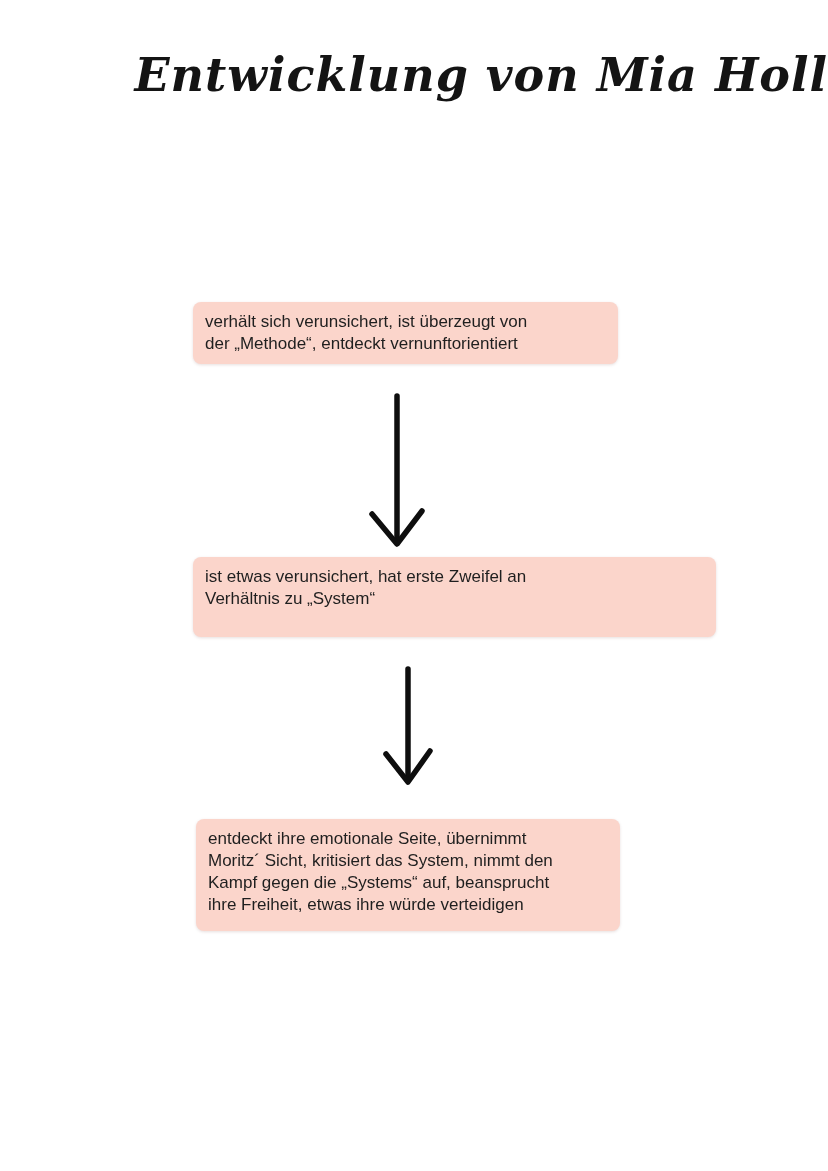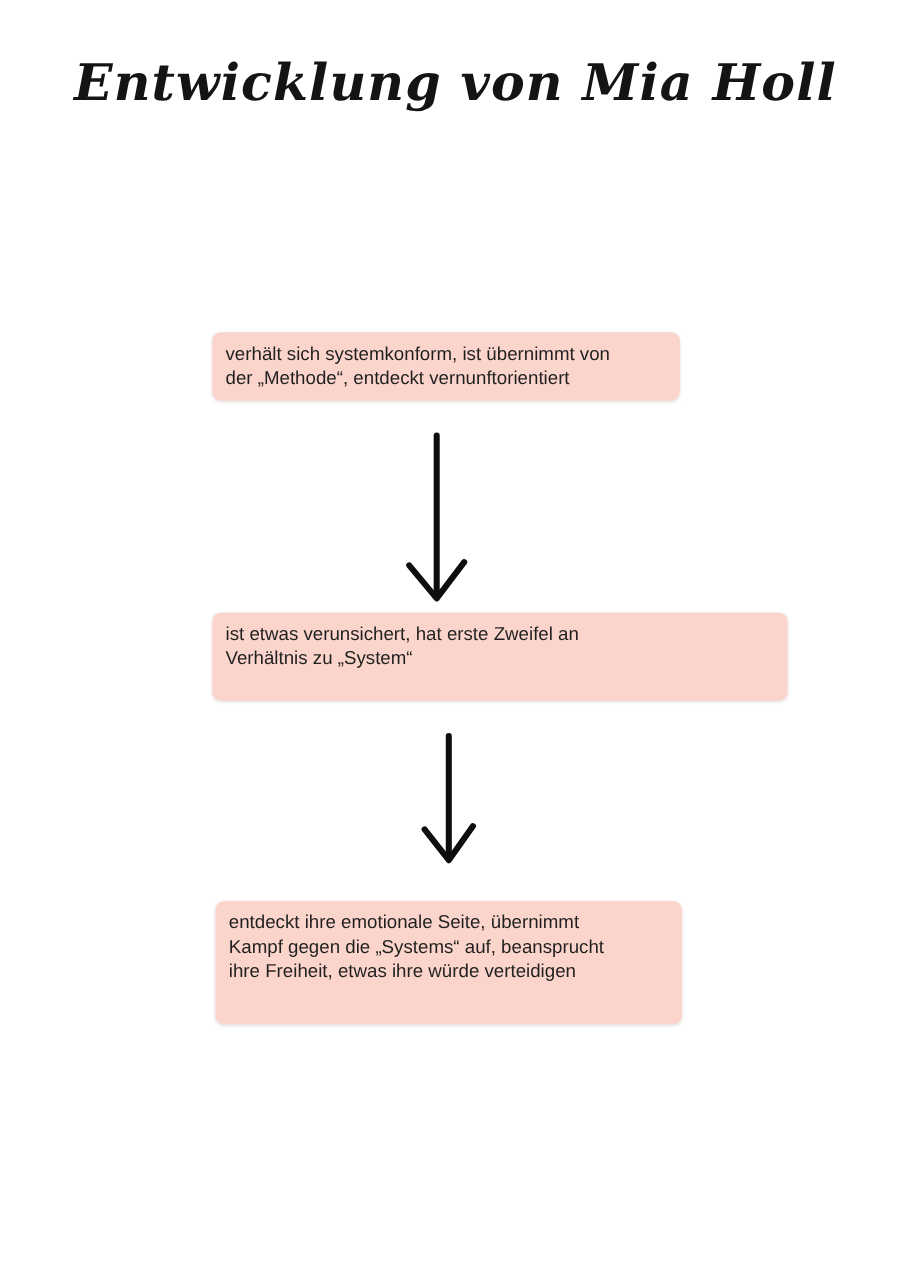--- a/index.html
+++ b/index.html
@@ -17,21 +17,21 @@
     background: var(--page-bg);
     font-family: "Liberation Sans", sans-serif;
     color: var(--text);
     overflow: hidden;
   }
   .title {
     position: absolute;
     top: 48px;
     left: 0;
     width: 100%;
-    text-align: center;
+    text-align: right;
     font-family: "DejaVu Serif", serif;
     font-style: italic;
     font-weight: 600;
     font-size: 46px;
     letter-spacing: 1px;
     color: #141414;
     white-space: nowrap;
   }
   .flow-box {
     position: absolute;
@@ -55,38 +55,39 @@
   .arrow-2 { left: 376px; top: 666px; }
 </style>
 </head>
 <body>
 
 <div class="page">
 
   <h1 class="title">Entwicklung von Mia Holl</h1>
 
   <div class="flow-box box-1">
-    <span class="line">verhält sich systemkonform, ist übernimmt von</span>
+    <span class="line">verhält sich verunsichert, ist überzeugt von</span>
     <span class="line">der „Methode“, entdeckt vernunftorientiert</span>
   </div>
 
   <svg class="arrow arrow-1" width="64" height="158" viewBox="0 0 64 158" aria-hidden="true">
     <path d="M32 4 L32 149" fill="none" stroke="currentColor" stroke-width="5.5" stroke-linecap="round"></path>
     <path d="M7 122 L32 152 L57 119" fill="none" stroke="currentColor" stroke-width="5.5" stroke-linecap="round" stroke-linejoin="round"></path>
   </svg>
 
   <div class="flow-box box-2">
     <span class="line">ist etwas verunsichert, hat erste Zweifel an</span>
     <span class="line">Verhältnis zu „System“</span>
   </div>
 
   <svg class="arrow arrow-2" width="64" height="122" viewBox="0 0 64 122" aria-hidden="true">
     <path d="M32 3 L32 113" fill="none" stroke="currentColor" stroke-width="5.5" stroke-linecap="round"></path>
     <path d="M10 88 L32 116 L54 85" fill="none" stroke="currentColor" stroke-width="5.5" stroke-linecap="round" stroke-linejoin="round"></path>
   </svg>
 
   <div class="flow-box box-3">
     <span class="line">entdeckt ihre emotionale Seite, übernimmt</span>
+    <span class="line">Moritz´ Sicht, kritisiert das System, nimmt den</span>
     <span class="line">Kampf gegen die „Systems“ auf, beansprucht</span>
     <span class="line">ihre Freiheit, etwas ihre würde verteidigen</span>
   </div>
 
 </div>
 
 </body></html>

